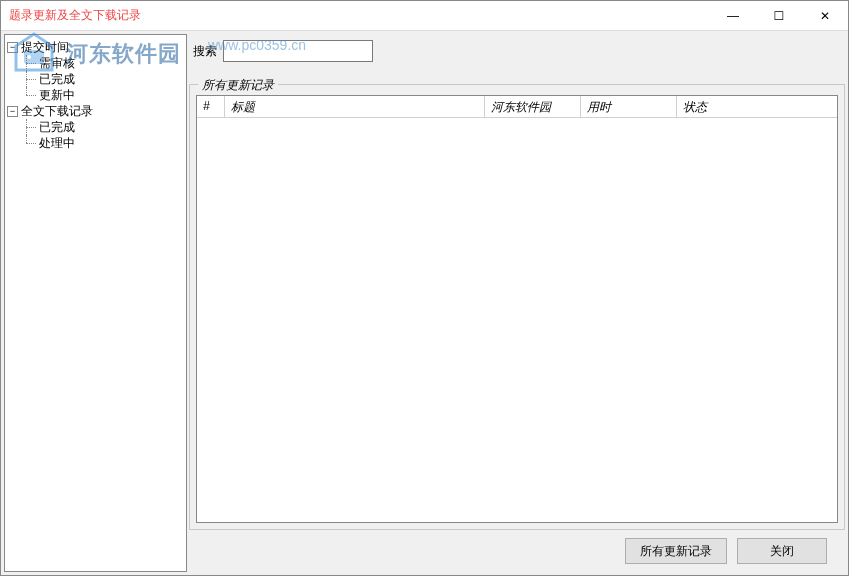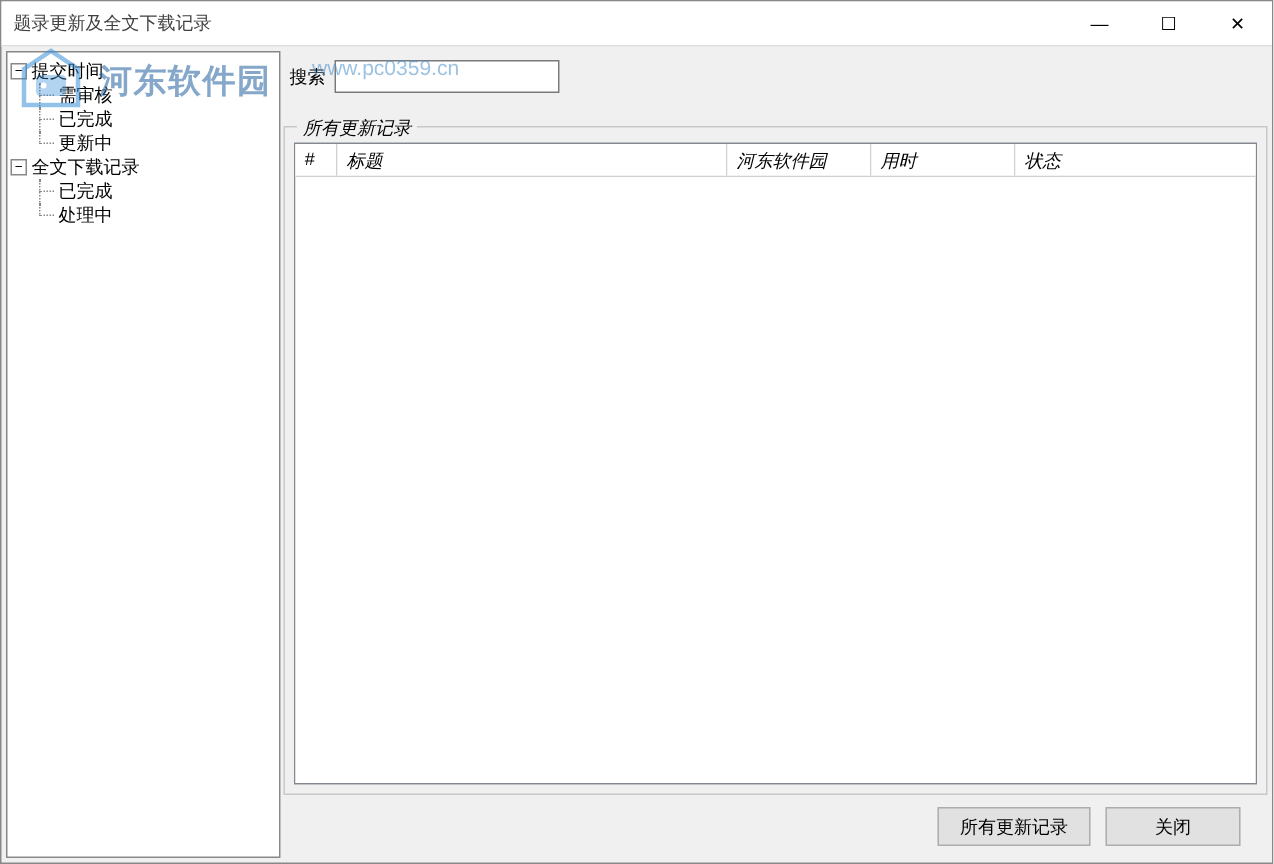--- a/index.html
+++ b/index.html
@@ -1,21 +1,21 @@
 <!DOCTYPE html>
 <html><head>
 <meta charset="utf-8">
 <style>
 * { box-sizing: border-box; margin: 0; padding: 0; font-family: "Microsoft YaHei", SimSun, sans-serif; font-size: 12px; }
 body { background: #fff; width: 849px; height: 576px; overflow: hidden; position: relative; }
 
 .window { width: 849px; height: 576px; border: 1px solid #888; background: #f0f0f0; display: flex; flex-direction: column; }
 
 .titlebar { height: 30px; background: #fff; display: flex; align-items: center; padding-left: 8px; border-bottom: 1px solid #ddd; }
-.titlebar-text { flex: 1; color: #404040; }
+.titlebar-text { flex: 1; color: #ef4444; }
 .titlebar-btns { display: flex; }
 .titlebar-btn { width: 46px; height: 29px; display: flex; align-items: center; justify-content: center; color: #000; }
 
 .content { flex: 1; display: flex; position: relative; }
 
 .sidebar { width: 183px; background: #fff; border: 1px solid #888; margin: 3px 2px 3px 3px; padding: 4px 2px; overflow: auto; }
 .tree-node { display: flex; align-items: center; height: 16px; cursor: default; color: #000; white-space: nowrap; }
 .tree-toggle { width: 11px; height: 11px; border: 1px solid #888; display: inline-flex; align-items: center; justify-content: center; font-size: 9px; line-height: 1; margin-right: 3px; cursor: pointer; background: #fff; }
 .tree-connector { display: inline-block; width: 18px; height: 16px; position: relative; }
 .tree-connector::before { content: ""; position: absolute; left: 5px; top: 0; bottom: 0; border-left: 1px dotted #888; }

